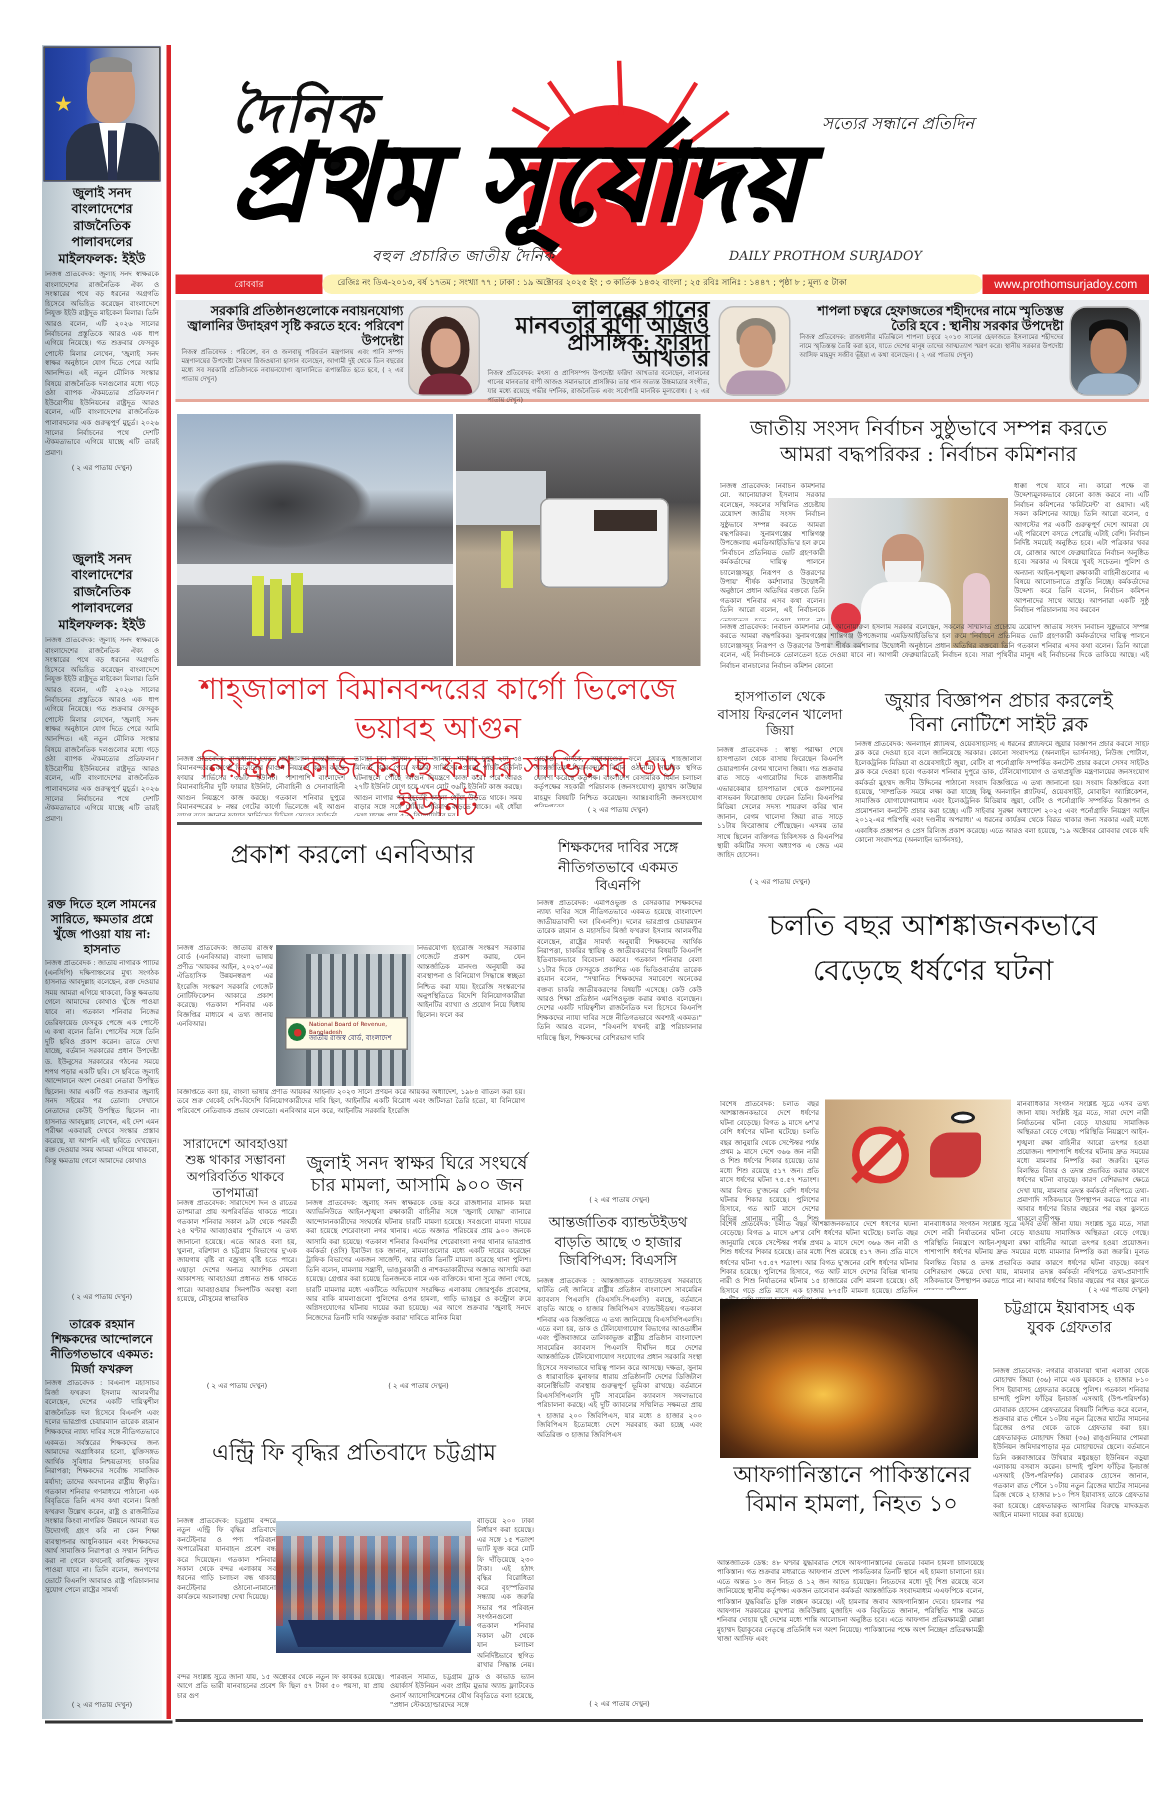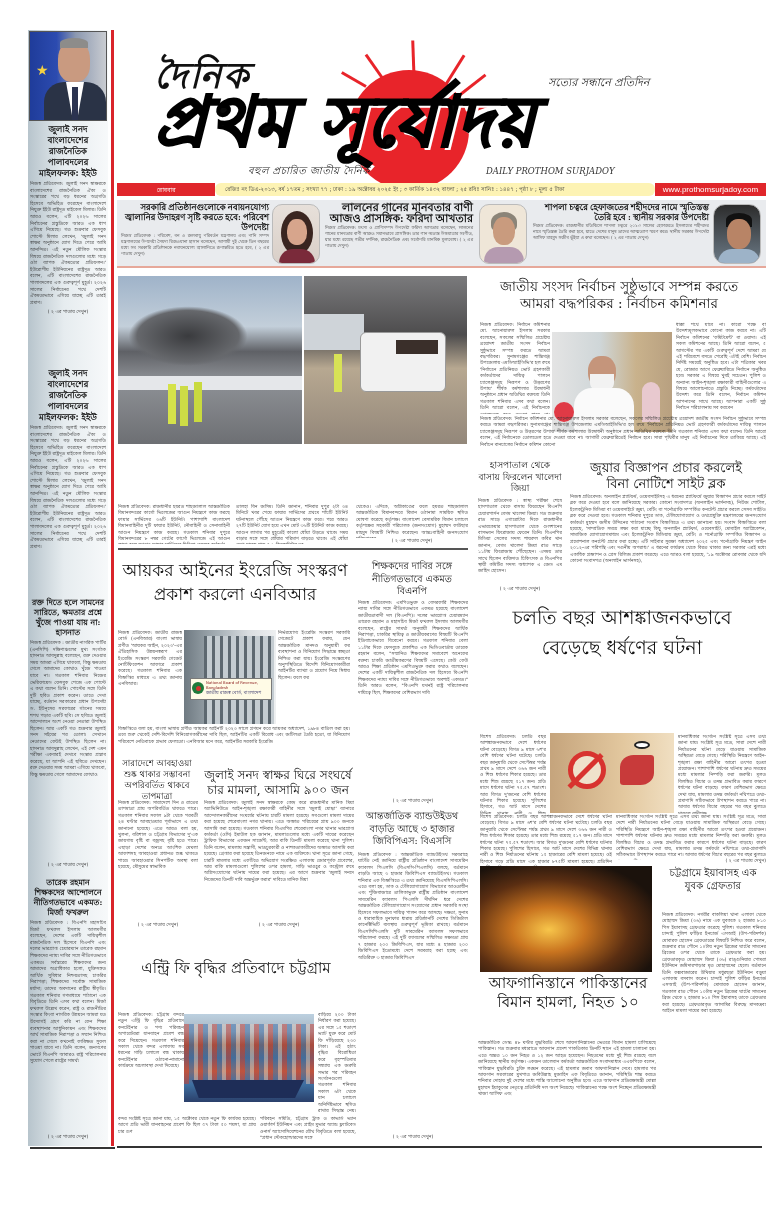--- a/index.html
+++ b/index.html
@@ -119,21 +119,21 @@
     <div class="teaser" style="left:4px;width:148px;">
       <div class="th">সরকারি প্রতিষ্ঠানগুলোকে নবায়নযোগ্য জ্বালানির উদাহরণ সৃষ্টি করতে হবে: পরিবেশ উপদেষ্টা</div>
       <div class="tb">নিজস্ব প্রতিবেদক : পরিবেশ, বন ও জলবায়ু পরিবর্তন মন্ত্রণালয় এবং পানি সম্পদ মন্ত্রণালয়ের উপদেষ্টা সৈয়দা রিজওয়ানা হাসান বলেছেন, আগামী দুই থেকে তিন বছরের মধ্যে সব সরকারি প্রতিষ্ঠানকে নবায়নযোগ্য জ্বালানিতে রূপান্তরিত হতে হবে, ( ২ এর পাতায় দেখুন)</div>
     </div>
     <div class="tphoto" style="left:155px;background:linear-gradient(#e7e0da,#d9cfc8);">
       <div style="position:absolute;left:8px;top:6px;width:32px;height:44px;border-radius:50%;background:#3a2520;"></div>
       <div style="position:absolute;left:14px;top:14px;width:20px;height:26px;border-radius:45%;background:#d7a58c;"></div>
       <div style="position:absolute;left:6px;top:44px;width:36px;height:20px;border-radius:14px 14px 0 0;background:#7a2a3a;"></div>
     </div>
     <div class="teaser" style="left:208px;width:148px;">
-      <div class="th" style="font-size:11px;line-height:11px;">লালনের গানের মানবতার বাণী আজও প্রাসঙ্গিক: ফরিদা আখতার</div>
+      <div class="th" style="font-size:15px;line-height:11px;">লালনের গানের মানবতার বাণী আজও প্রাসঙ্গিক: ফরিদা আখতার</div>
       <div class="tb">নিজস্ব প্রতিবেদক: মৎস্য ও প্রাণিসম্পদ উপদেষ্টা ফরিদা আখতার বলেছেন, লালনের গানের মানবতার বাণী আজও সমানভাবে প্রাসঙ্গিক। তার গান অত্যন্ত উচ্চমাত্রার সংগীত, যার মধ্যে রয়েছে গভীর দর্শনিক, রাজনৈতিক এবং সর্বোপরি মানবিক মূল্যবোধ। ( ২ এর পাতায় দেখুন)</div>
     </div>
     <div class="tphoto" style="left:362px;background:#efe6d8;">
       <div style="position:absolute;left:11px;top:7px;width:26px;height:20px;border-radius:50% 50% 30% 30%;background:#8b8478;"></div>
       <div style="position:absolute;left:13px;top:12px;width:22px;height:28px;border-radius:45%;background:#c99b7e;"></div>
       <div style="position:absolute;left:4px;top:42px;width:40px;height:22px;border-radius:14px 14px 0 0;background:#b59ab0;"></div>
     </div>
     <div class="teaser" style="left:416px;width:176px;">
       <div class="th">শাপলা চত্বরে হেফাজতের শহীদদের নামে স্মৃতিস্তম্ভ তৈরি হবে : স্থানীয় সরকার উপদেষ্টা</div>
       <div class="tb">নিজস্ব প্রতিবেদক: রাজধানীর মতিঝিলে শাপলা চত্বরে ২০১৩ সালের হেফাজতে ইসলামের শহীদদের নামে স্মৃতিস্তম্ভ তৈরি করা হবে, যাতে দেশের মানুষ তাদের আত্মত্যাগ স্মরণ করে। স্থানীয় সরকার উপদেষ্টা আসিফ মাহমুদ সজীব ভূঁইয়া এ কথা বলেছেন। ( ২ এর পাতায় দেখুন)</div>
@@ -152,20 +152,24 @@
     <div style="position:absolute;left:62px;top:110px;width:8px;height:40px;background:#cddc46;"></div>
     <div style="position:absolute;left:76px;top:106px;width:8px;height:40px;background:#c9da3f;"></div>
   </div>
   <div class="photo" style="left:304px;top:276px;width:163px;height:168px;background:linear-gradient(#7a7a7c 0%,#4d4c4d 35%,#b7a891 55%,#93877a 100%);">
     <div style="position:absolute;left:0;top:38px;width:60px;height:36px;background:#cfd4d9;"></div>
     <div style="position:absolute;left:56px;top:56px;width:86px;height:60px;border-radius:6px;background:#f1f1f1;border:1px solid #999;"></div>
     <div style="position:absolute;left:92px;top:64px;width:42px;height:14px;background:#3a2f2a;"></div>
     <div style="position:absolute;left:30px;top:78px;width:8px;height:38px;background:#d8e256;"></div>
   </div>
 
+  <div class="headline" style="left:116px;top:447px;width:352px;font-size:19.5px;line-height:26px;color:#d9242a;">
+    <div>শাহ্জালাল বিমানবন্দরের কার্গো ভিলেজে ভয়াবহ আগুন</div>
+    <div>নিয়ন্ত্রণে কাজ করছে ফায়ার সার্ভিসের ৩৬ ইউনিট</div>
+  </div>
 
   <div class="body" style="left:118px;top:504px;width:112px;height:40px;overflow:hidden;">নিজস্ব প্রতিবেদক: রাজধানীর হযরত শাহজালাল আন্তর্জাতিক বিমানবন্দরের কার্গো ভিলেজের আগুন নিয়ন্ত্রণে কাজ করছে ফায়ার সার্ভিসের ৩৬টি ইউনিট। পাশাপাশি বাংলাদেশ বিমানবাহিনীর দুটি ফায়ার ইউনিট, নৌবাহিনী ও সেনাবাহিনী আগুন নিয়ন্ত্রণে কাজ করছে। গতকাল শনিবার দুপুরে বিমানবন্দরের ৮ নম্বর গেটের কার্গো ভিলেজে এই আগুন লাগে বলে জানান ফায়ার সার্ভিসের মিডিয়া সেলের কর্মকর্তা</div>
   <div class="body" style="left:236px;top:504px;width:112px;height:40px;overflow:hidden;">তালহা বিন জসিম। তিনি জানান, শনিবার দুপুর ২টা ৩৪ মিনিটে খবর পেয়ে ফায়ার সার্ভিসের প্রথমে পাঁচটি ইউনিট ঘটনাস্থলে পৌঁছে আগুন নিয়ন্ত্রণে কাজ করে। পরে আরও ২৭টি ইউনিট যোগ হয়ে এখন মোট ৩৬টি ইউনিট কাজ করছে। আগুন লাগার পর মুহূর্তেই কালো ধোঁয়া উড়তে থাকে। সময় বাড়ার সঙ্গে সঙ্গে ধোঁয়ার পরিমাণ বাড়তে থাকে। এই ধোঁয়া দেখা যাচ্ছে প্রায় ৫-৬ কিলোমিটার দূর</div>
   <div class="body" style="left:356px;top:504px;width:112px;height:34px;overflow:hidden;">থেকেও। এদিকে, অগ্নিকাণ্ডের ফলে হযরত শাহজালাল আন্তর্জাতিক বিমানবন্দরে বিমান ওঠানামা সাময়িক স্থগিত ঘোষণা করেছে কর্তৃপক্ষ। বাংলাদেশ বেসামরিক বিমান চলাচল কর্তৃপক্ষের সহকারী পরিচালক (জনসংযোগ) মুহাম্মদ কাউছার মাহমুদ বিষয়টি নিশ্চিত করেছেন। আন্তঃবাহিনী জনসংযোগ পরিদপ্তরের</div>
   <div class="body" style="left:356px;top:538px;width:112px;text-align:center;">( ২ এর পাতায় দেখুন)</div>
   <div class="rule" style="left:118px;top:548px;width:350px;height:2px;"></div>
 
   <div class="headline" style="left:472px;top:278px;width:294px;font-size:13.5px;line-height:17px;">
     <div>জাতীয় সংসদ নির্বাচন সুষ্ঠুভাবে সম্পন্ন করতে</div>
     <div>আমরা বদ্ধপরিকর : নির্বাচন কমিশনার</div>
@@ -212,21 +216,20 @@
   <div class="headline" style="left:660px;top:866px;width:106px;font-size:10px;line-height:13px;">চট্টগ্রামে ইয়াবাসহ এক যুবক গ্রেফতার</div>
   <div class="body" style="left:662px;top:912px;width:104px;height:228px;overflow:hidden;">নিজস্ব প্রতিবেদক: নগরীর বাকলিয়া থানা এলাকা থেকে মোহাম্মদ জিয়া (৩৬) নামে এক যুবককে ২ হাজার ৮১০ পিস ইয়াবাসহ গ্রেফতার করেছে পুলিশ। গতকাল শনিবার চান্দাই পুলিশ ফাঁড়ির ইনচার্জ এসআই (উপ-পরিদর্শক) মোবারক হোসেন গ্রেফতারের বিষয়টি নিশ্চিত করে বলেন, শুক্রবার রাত পৌনে ১০টায় নতুন ব্রিজের ঘাটের সামনের ব্রিজের ওপর থেকে তাকে গ্রেফতার করা হয়। গ্রেফতারকৃত মোহাম্মদ জিয়া (৩৬) রাঙ্গুনিয়ার পোমরা ইউনিয়ন জমিদারপাড়ার মৃত মোহাম্মদের ছেলে। বর্তমানে তিনি কক্সবাজারের উখিয়ার মধুরছড়া ইউনিয়ন বড়ুয়া এলাকায় বসবাস করেন। চান্দাই পুলিশ ফাঁড়ির ইনচার্জ এসআই (উপ-পরিদর্শক) মোবারক হোসেন জানান, গতকাল রাত পৌনে ১০টায় নতুন ব্রিজের ঘাটের সামনের ব্রিজ থেকে ২ হাজার ৮১০ পিস ইয়াবাসহ তাকে গ্রেফতার করা হয়েছে। গ্রেফতারকৃত আসামির বিরুদ্ধে মাদকদ্রব্য আইনে মামলা দায়ের করা হয়েছে।</div>
 
   <div class="headline" style="left:478px;top:974px;width:180px;font-size:15px;line-height:19px;">
     <div>আফগানিস্তানে পাকিস্তানের</div>
     <div>বিমান হামলা, নিহত ১০</div>
   </div>
   <div class="body" style="left:478px;top:1040px;width:178px;height:98px;overflow:hidden;">আন্তর্জাতিক ডেস্ক: ৪৮ ঘণ্টার যুদ্ধবিরতি শেষে আফগানিস্তানের ভেতরে বিমান হামলা চালিয়েছে পাকিস্তান। গত শুক্রবার মধ্যরাতে আফগান প্রদেশ পাকতিকার তিনটি স্থানে এই হামলা চালানো হয়। এতে অন্তত ১০ জন নিহত ও ১২ জন আহত হয়েছেন। নিহতদের মধ্যে দুই শিশু রয়েছে বলে জানিয়েছে স্থানীয় কর্তৃপক্ষ। একজন তালেবান কর্মকর্তা আন্তর্জাতিক সংবাদমাধ্যম এএফপিকে বলেন, পাকিস্তান যুদ্ধবিরতি চুক্তি লঙ্ঘন করেছে। এই হামলার জবাব আফগানিস্তান দেবে। হামলার পর আফগান সরকারের মুখপাত্র জবিউল্লাহ মুজাহিদ এক বিবৃতিতে জানান, পরিস্থিতি শান্ত করতে শনিবার দোহায় দুই দেশের মধ্যে শান্তি আলোচনা অনুষ্ঠিত হবে। এতে আফগান প্রতিরক্ষামন্ত্রী মোল্লা মুহাম্মদ ইয়াকুবের নেতৃত্বে প্রতিনিধি দল অংশ নিয়েছে। পাকিস্তানের পক্ষে অংশ নিচ্ছেন প্রতিরক্ষামন্ত্রী খাজা আসিফ এবং</div>
 
   <div class="headline" style="left:116px;top:558px;width:238px;font-size:17px;line-height:24px;">
-    <div>আয়কর আইনের ইংরেজি সংস্করণ</div>
     <div>প্রকাশ করলো এনবিআর</div>
   </div>
   <div class="body" style="left:118px;top:630px;width:64px;height:92px;overflow:hidden;">নিজস্ব প্রতিবেদক: জাতীয় রাজস্ব বোর্ড (এনবিআর) বাংলা ভাষায় প্রণীত 'আয়কর আইন, ২০২৩'-এর ঐতিহাসিক উন্নয়নস্বরূপ এর ইংরেজি সংস্করণ সরকারি গেজেট নোটিফিকেশন আকারে প্রকাশ করেছে। গতকাল শনিবার এক বিজ্ঞপ্তির মাধ্যমে এ তথ্য জানায় এনবিআর।</div>
   <div class="photo" style="left:184px;top:630px;width:92px;height:94px;background:linear-gradient(90deg,#6f7a82,#aab4ba 40%,#d9dde0 70%,#eef0f1);">
     <div style="position:absolute;left:20px;top:6px;width:70px;height:88px;background:repeating-linear-gradient(90deg,#5d6870 0 3px,#c4ccd1 3px 8px);"></div>
     <div style="position:absolute;left:6px;top:48px;width:82px;height:22px;background:#fffbe6;border:1px solid #7a7a7a;"></div>
     <div style="position:absolute;left:8px;top:52px;width:12px;height:12px;border-radius:50%;background:#1f7a3a;"></div>
     <div style="position:absolute;left:12px;top:56px;width:5px;height:5px;border-radius:50%;background:#d8332f;"></div>
     <div style="position:absolute;left:22px;top:50px;width:64px;font-size:3.8px;line-height:5px;color:#8a1a1a;">National Board of Revenue, Bangladesh</div>
     <div style="position:absolute;left:22px;top:60px;width:64px;font-size:4.5px;line-height:6px;color:#1a1a5a;">জাতীয় রাজস্ব বোর্ড, বাংলাদেশ</div>

